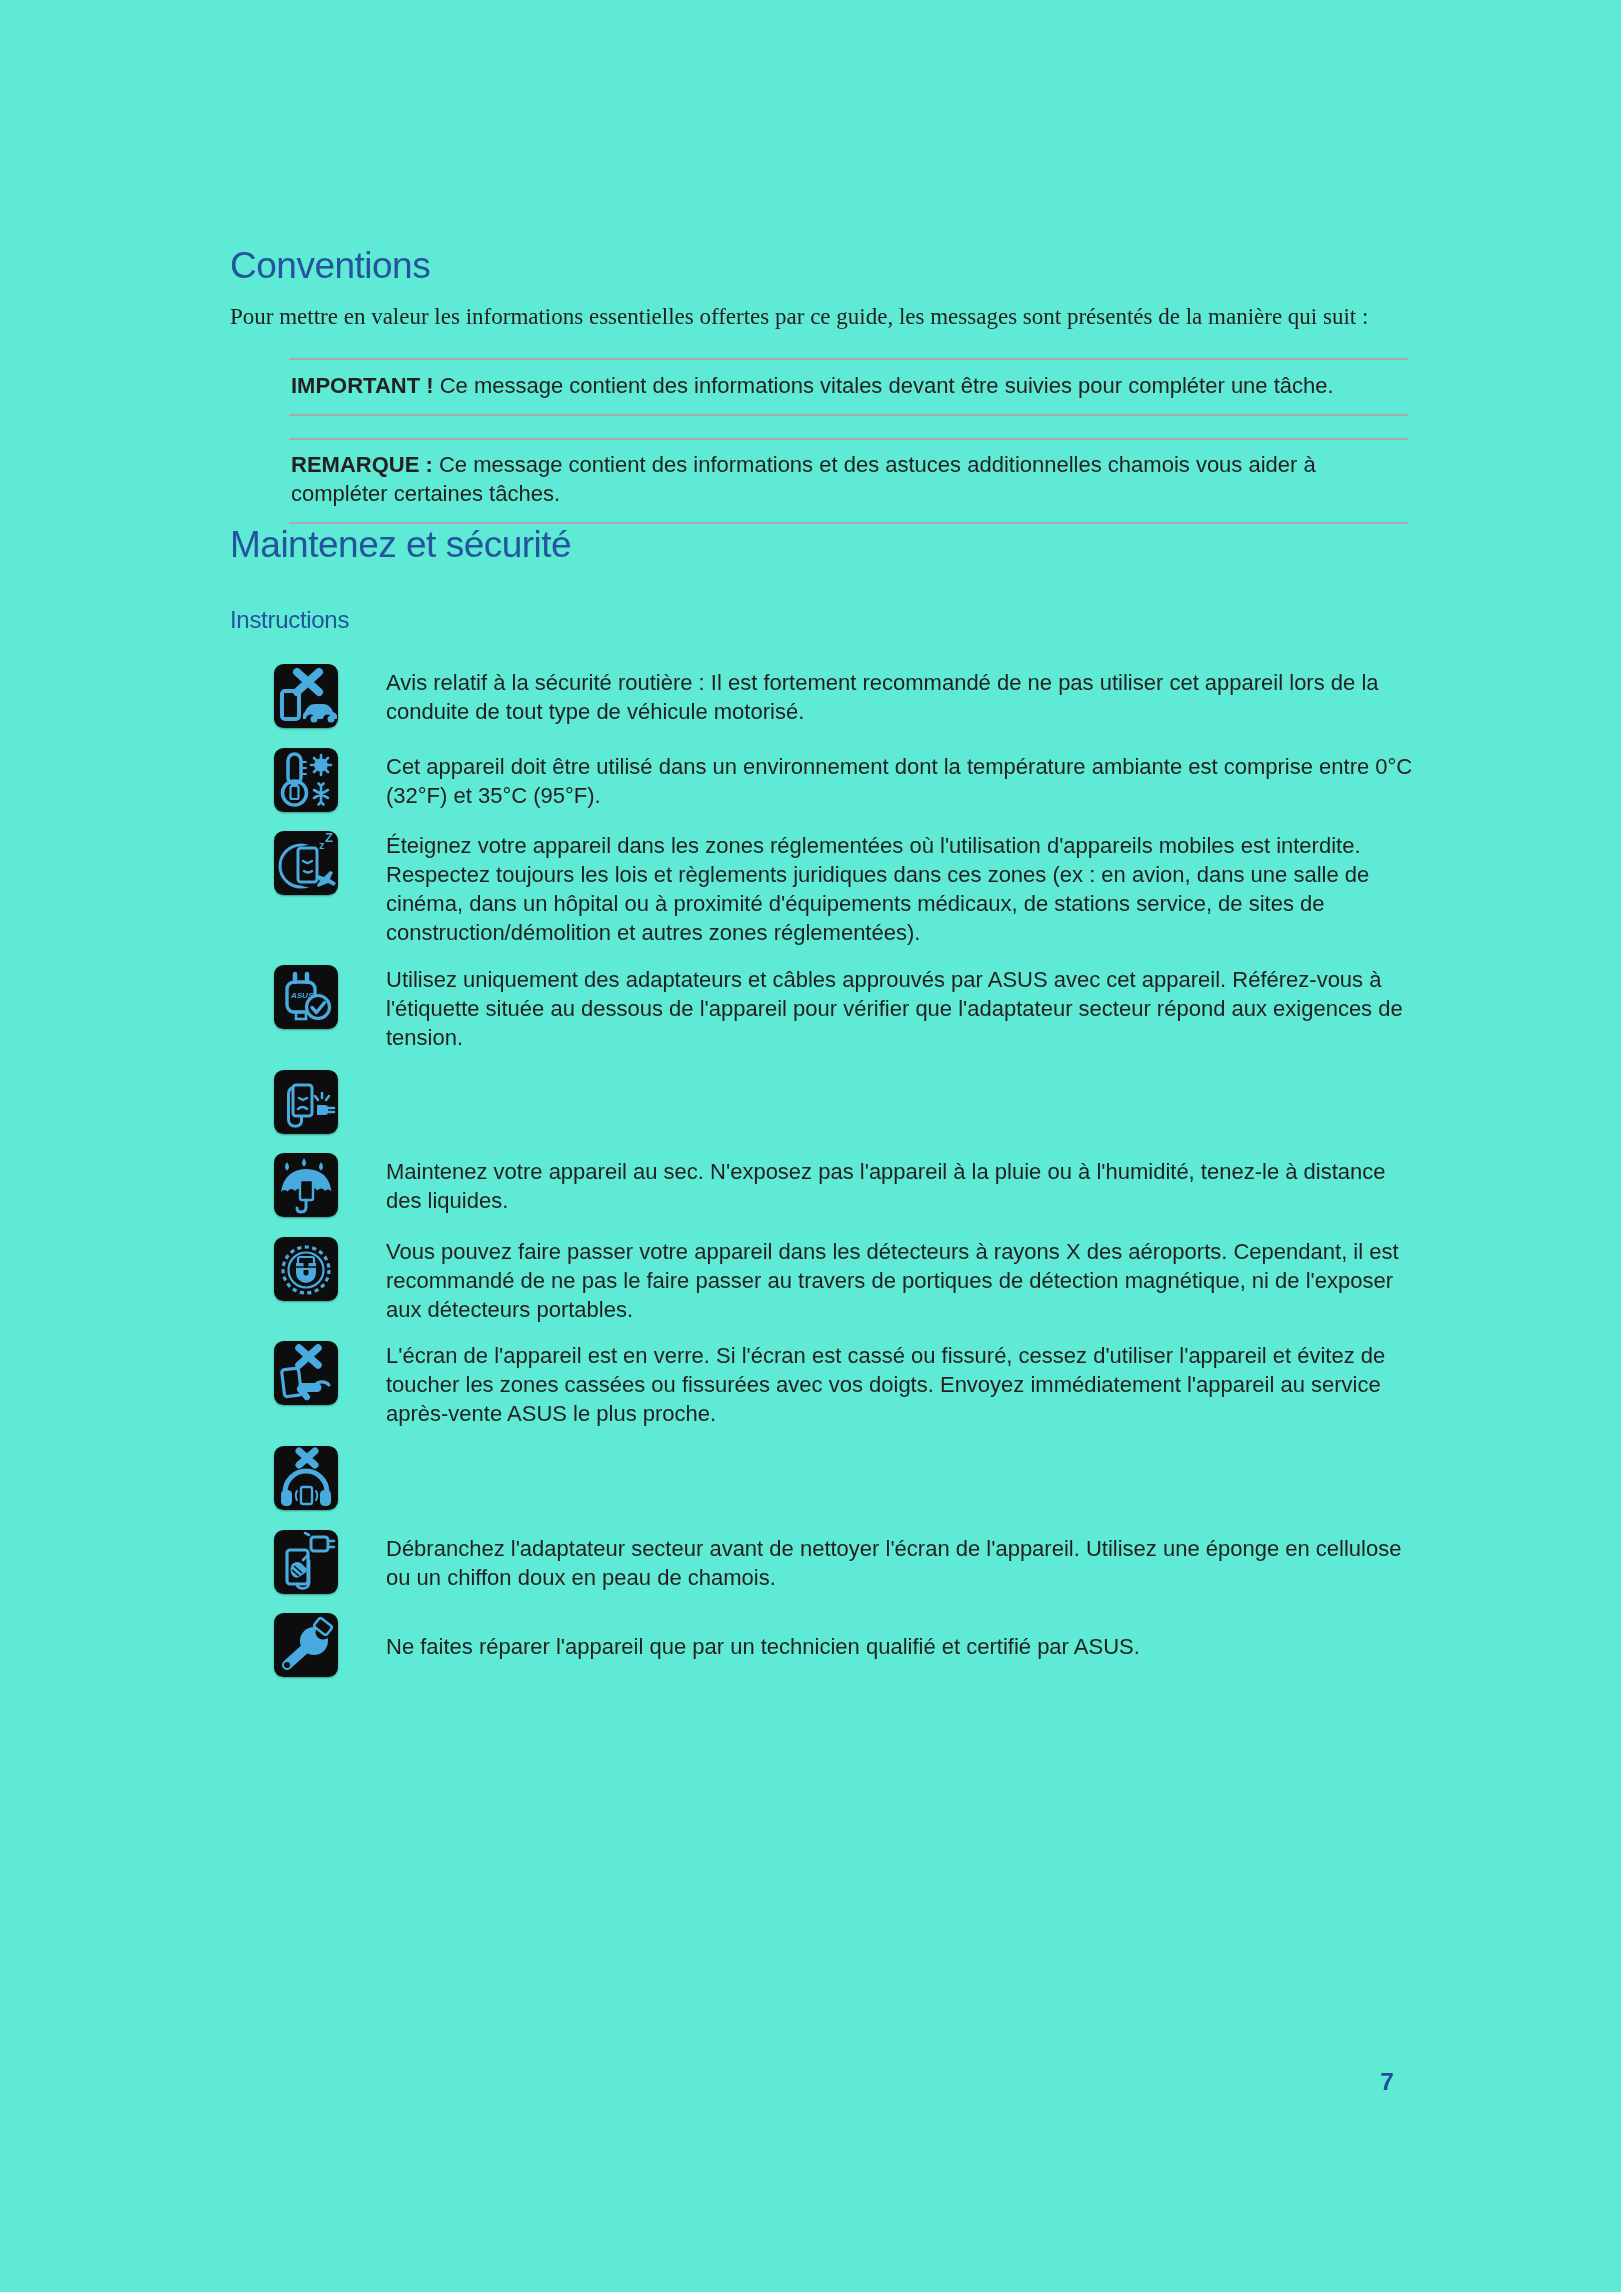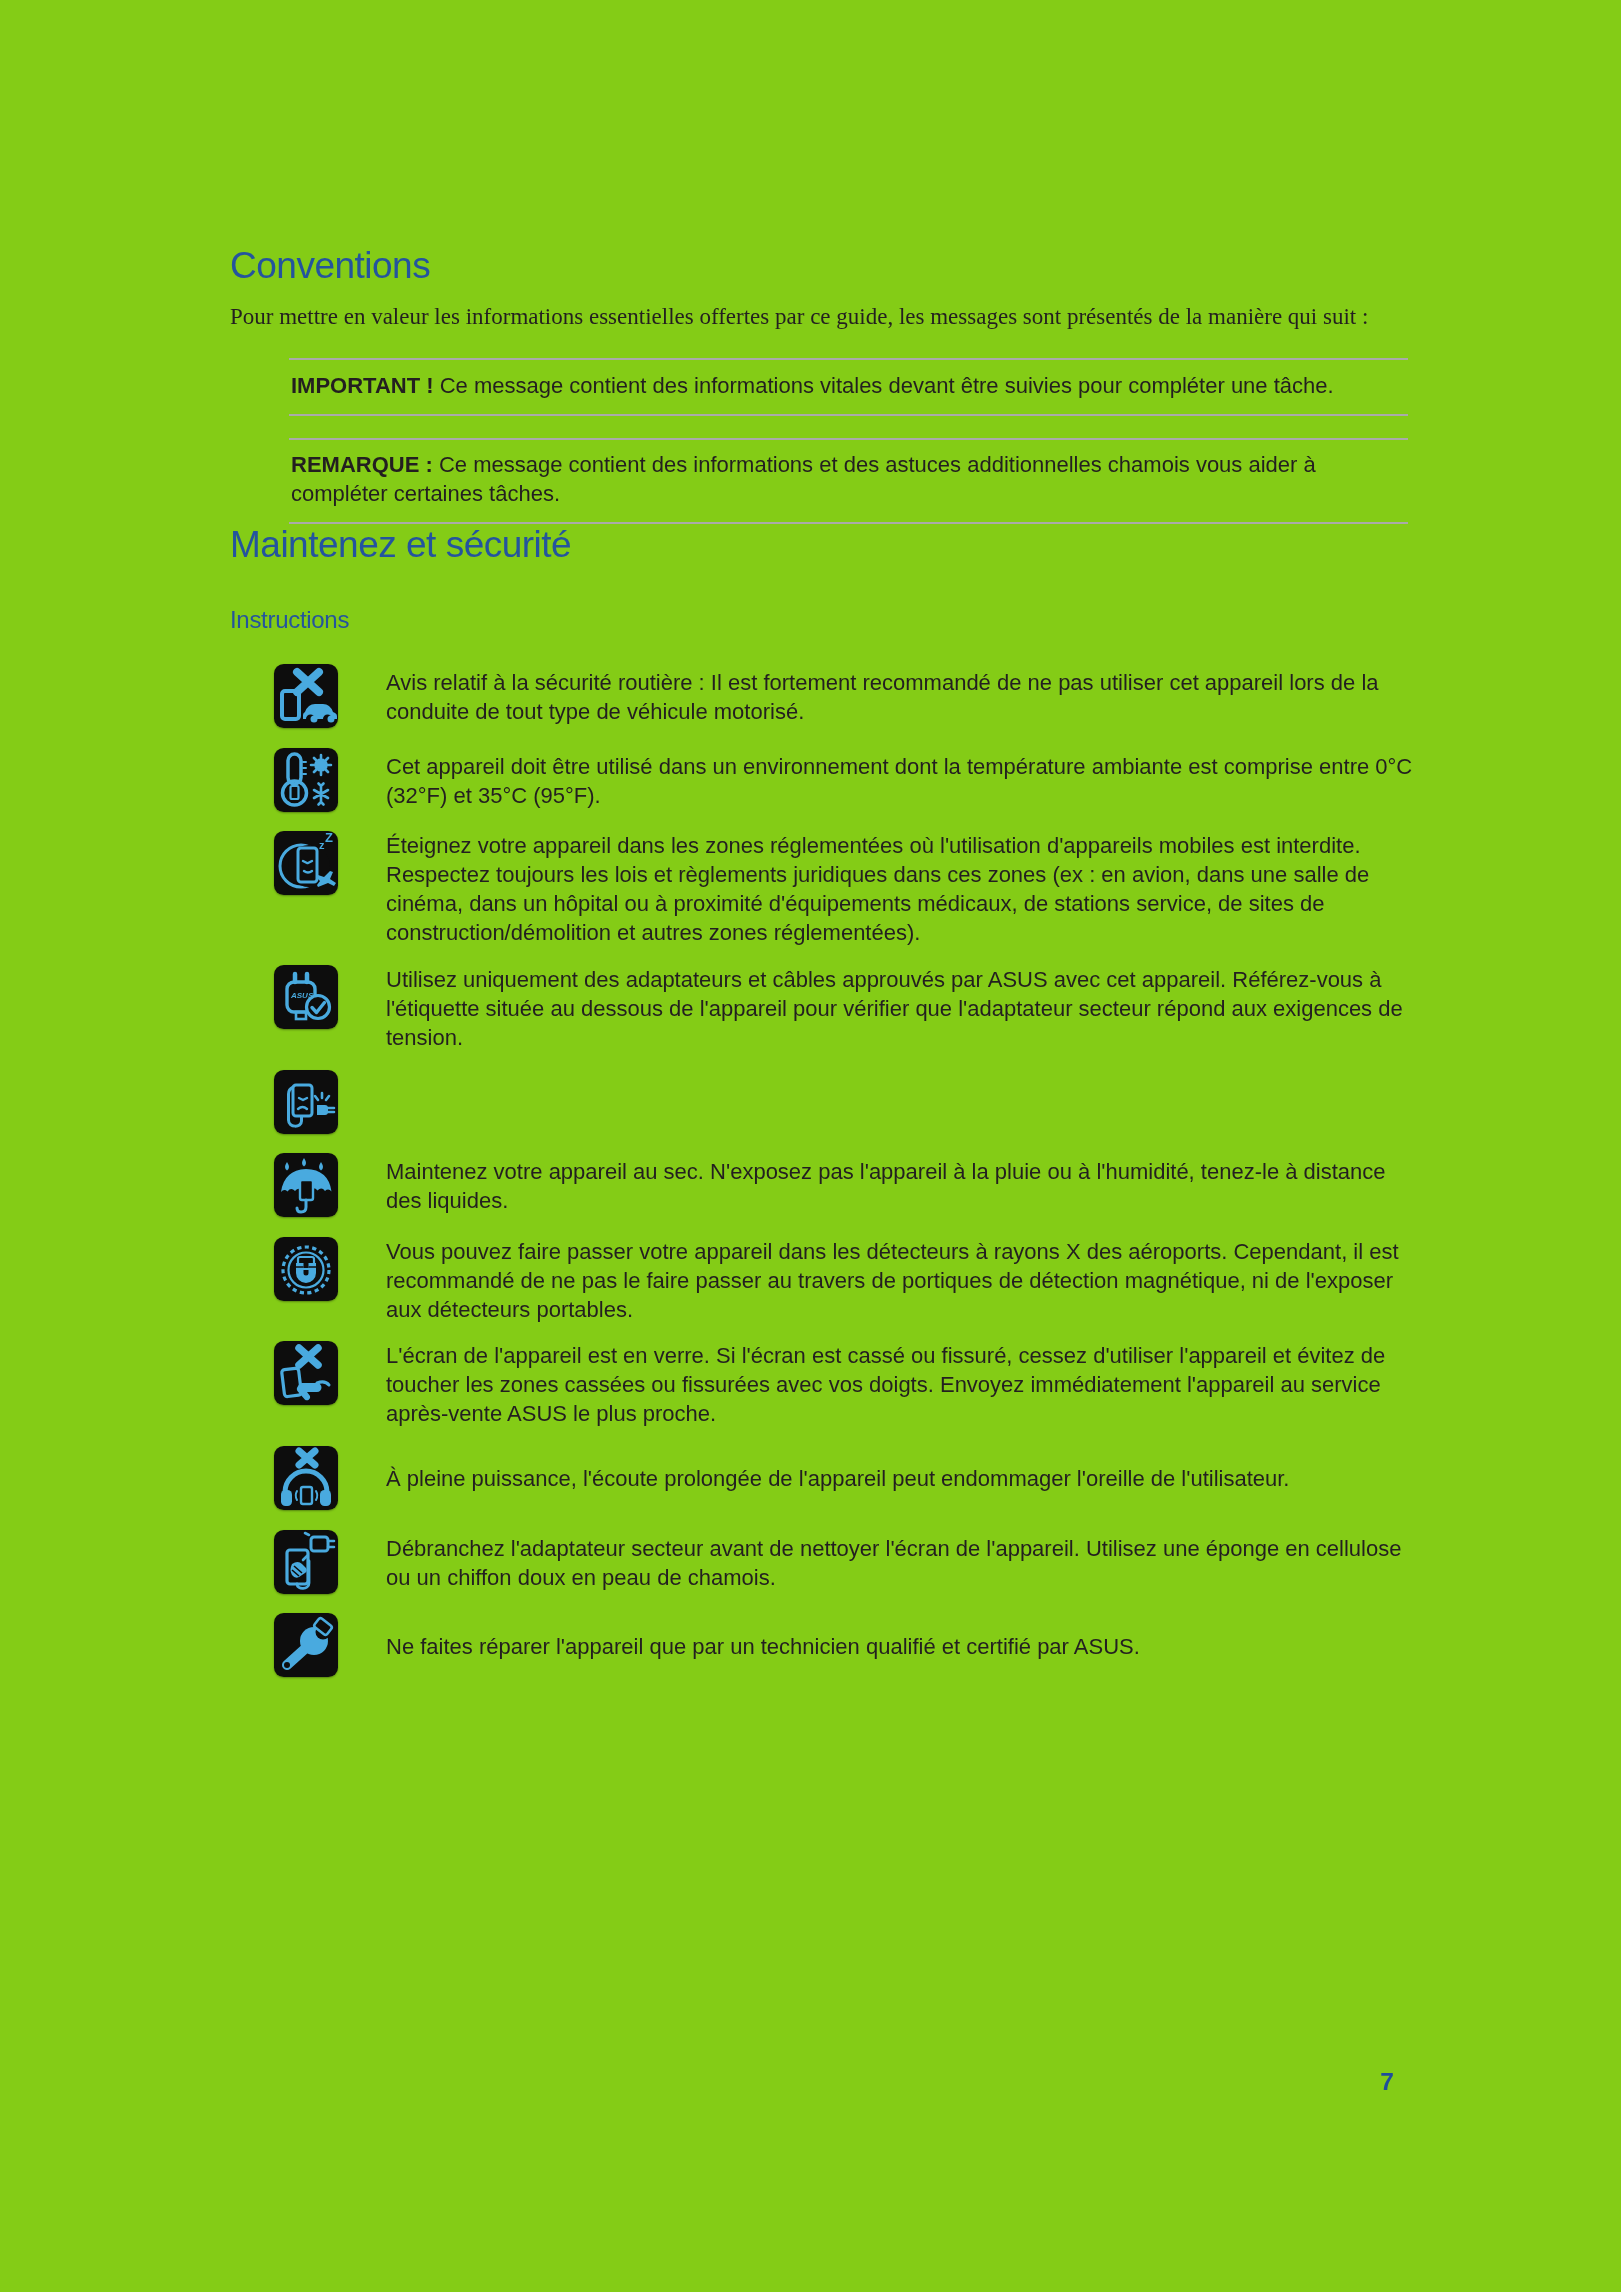--- a/index.html
+++ b/index.html
@@ -1,19 +1,19 @@
 <!DOCTYPE html>
 <html lang="fr"><head>
 <meta charset="utf-8">
 <style>
   html,body{margin:0;padding:0;background:#e8e8e8;}
   .page{
     position:relative;
     width:1621px;height:2293px;
-    background:#84cc16;
+    background:#5eead4;
     font-family:"Liberation Sans", sans-serif;
     color:#231f20;
     overflow:hidden;
   }
   .content{
     position:absolute;
     left:230px;top:245px;
     width:1204px;
   }
   h1.sec-title{
@@ -255,21 +255,20 @@
               </g>
               <path d="M11 56 v-10 a21 21 0 0 1 42 0 v10" fill="none" stroke="#49aadf" stroke-width="5" stroke-linecap="round"></path>
               <rect x="7" y="44" width="11" height="16" rx="4.5" fill="#49aadf"></rect>
               <rect x="46" y="44" width="11" height="16" rx="4.5" fill="#49aadf"></rect>
               <rect x="27" y="41" width="11" height="17" rx="2" fill="#0d0d0d" stroke="#49aadf" stroke-width="2.4"></rect>
               <g stroke="#49aadf" stroke-width="2" stroke-linecap="round" fill="none">
                 <path d="M23 45 q-2.5 4.5 0 9 M42 45 q2.5 4.5 0 9"></path>
               </g>
             </svg>
           </span>
-    <span class="instr-text">À pleine puissance, l'écoute prolongée de l'appareil peut endommager l'oreille de l'utilisateur.</span>
   </div>
 
   <div class="instr-item">
     <span class="instr-icon">
             <svg viewBox="0 0 64 64">
               <rect x="37" y="7" width="17" height="14" rx="3" fill="none" stroke="#49aadf" stroke-width="3"></rect>
               <g stroke="#49aadf" stroke-width="2.6" stroke-linecap="round">
                 <path d="M54 11 h6 M54 17 h6"></path>
                 <path d="M35 5 l-4 -2 M33 26 l-4 4"></path>
               </g>

